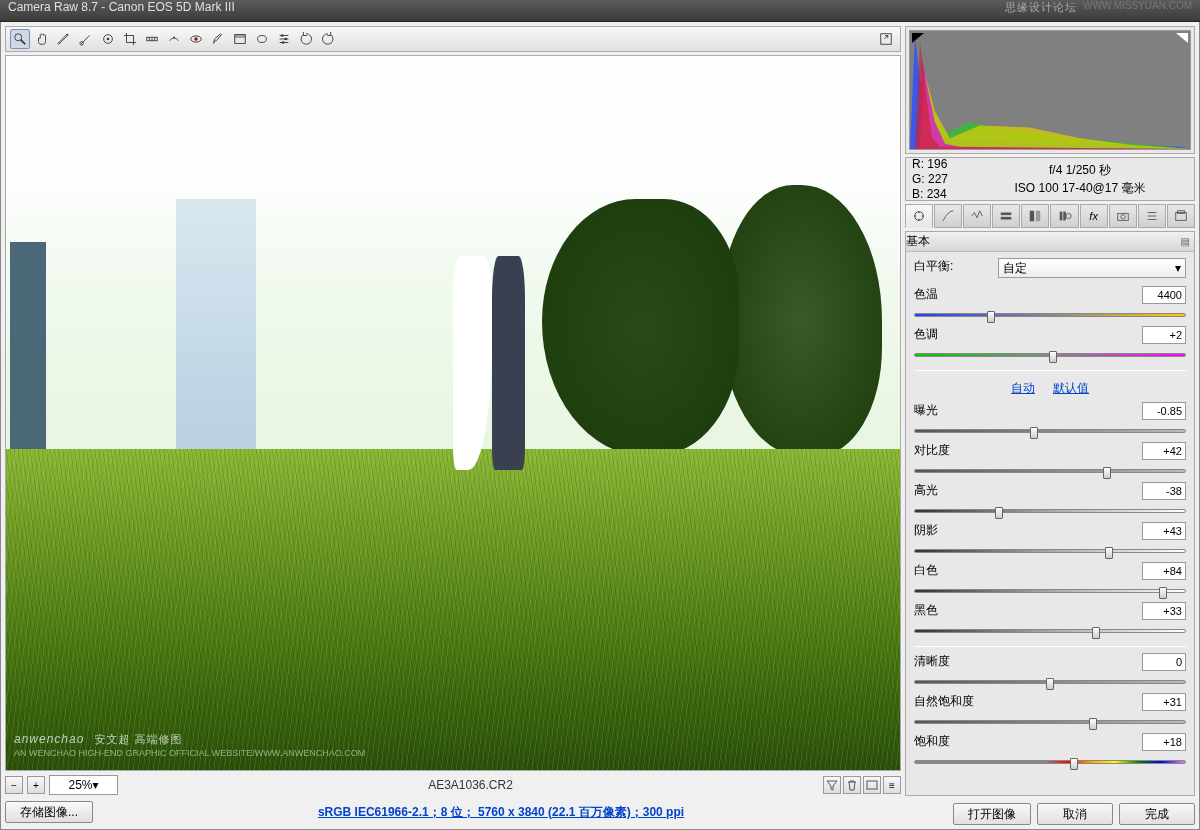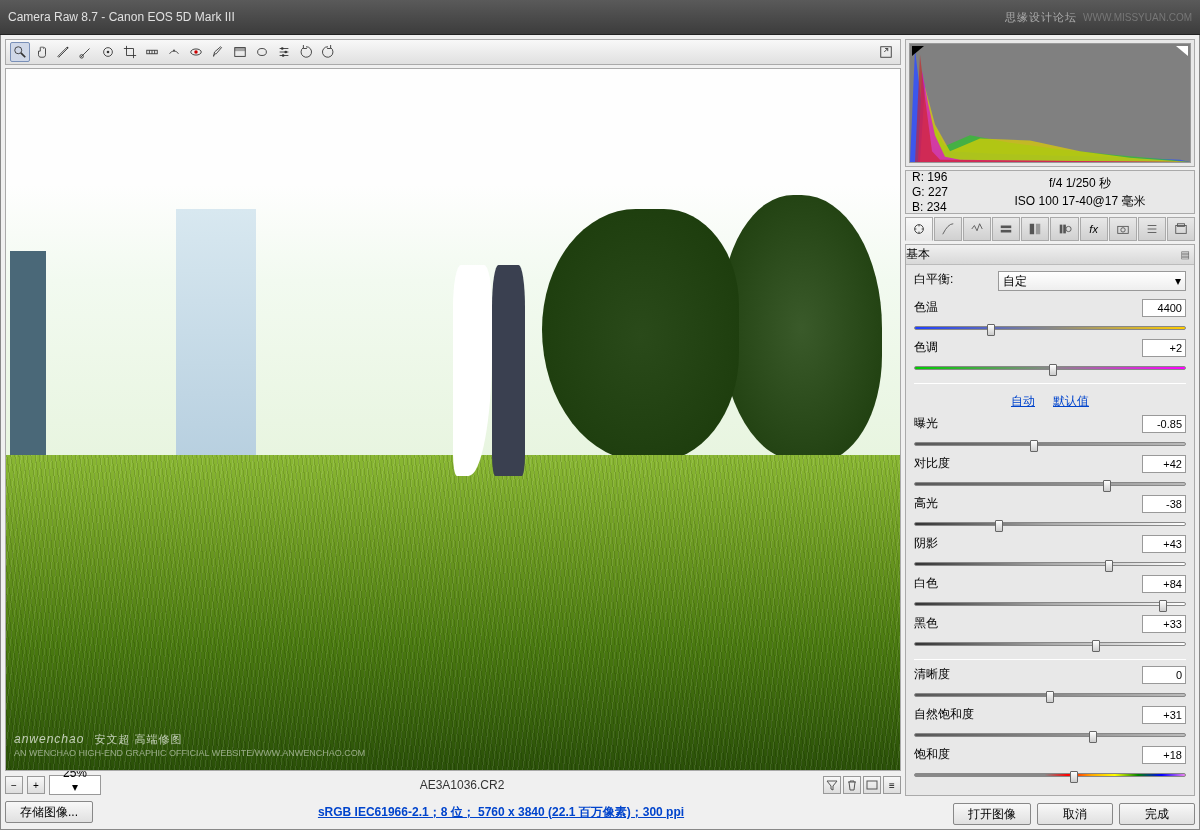--- a/index.html
+++ b/index.html
@@ -1,20 +1,20 @@
 <!DOCTYPE html>
 <html><head>
 <meta charset="utf-8">
 <style>
 * { box-sizing: border-box; margin: 0; padding: 0; font-family: "Microsoft YaHei", Arial, sans-serif; font-size: 12px; }
 body { background: #4a4a4a; width: 1200px; height: 830px; overflow: hidden; }
 
 .outer-frame { width: 100%; height: 100%; display: flex; flex-direction: column; }
 
-.titlebar { height: 22px; background: linear-gradient(#5a5a5a, #3c3c3c); color: #e0e0e0; display: flex; align-items: center; padding: 17px 8px; border-bottom: 1px solid #222; }
+.titlebar { height: 22px; background: linear-gradient(#5a5a5a, #3c3c3c); color: #e0e0e0; display: flex; padding: 0 8px; border-bottom: 1px solid #222; }
 .titlebar .flex { flex: 1; }
 .titlebar .watermark { color: #aaa; font-size: 11px; letter-spacing: 1px; }
 .titlebar .wm2 { color: #777; font-size: 10px; margin-left: 6px; }
 
 .app-body { flex: 1; background: #f0f0f0; display: flex; padding: 4px; gap: 4px; border: 1px solid #888; border-top: none; }
 
 .left-col { flex: 1; display: flex; flex-direction: column; gap: 3px; }
 .right-col { width: 290px; display: flex; flex-direction: column; gap: 3px; }
 
 .toolbar { height: 26px; background: linear-gradient(#f8f8f8,#e0e0e0); border: 1px solid #aaa; display: flex; align-items: center; padding: 0 4px; gap: 2px; }
@@ -32,21 +32,21 @@
 .tree1 { position: absolute; left: 60%; top: 20%; width: 22%; height: 36%; background: radial-gradient(#2a4a1a,#1a3a0a); border-radius: 50% 40% 45% 55%; }
 .tree2 { position: absolute; left: 80%; top: 18%; width: 18%; height: 38%; background: radial-gradient(#3a5a2a,#1a3a0a); border-radius: 45% 50% 40% 50%; }
 .couple { position: absolute; left: 50%; top: 28%; width: 8%; height: 30%; }
 .bride { position: absolute; left: 0; bottom: 0; width: 55%; height: 100%; background: #fff; border-radius: 20% 20% 60% 10%; }
 .groom { position: absolute; right: 0; bottom: 0; width: 45%; height: 100%; background: #3a4050; border-radius: 20% 20% 10% 10%; }
 .watermark-img { position: absolute; left: 8px; bottom: 12px; color: rgba(255,255,255,0.7); font-style: italic; font-size: 18px; letter-spacing: 1px; }
 .watermark-img .sub { font-size: 9px; font-style: normal; opacity: 0.7; letter-spacing: 0; display:block;}
 
 .status-row { height: 22px; display: flex; align-items: center; gap: 4px; }
 .sq-btn { width: 18px; height: 18px; border: 1px solid #999; background: linear-gradient(#f8f8f8,#ddd); display:flex; align-items:center; justify-content:center; cursor:pointer; font-size:10px; }
-.zoom-sel { width: 52px; height: 20px; border: 1px solid #999; background: #fff; padding: 0 4px; display: flex; align-items: center; justify-content: flex-end; cursor: pointer; flex-direction: column; }
+.zoom-sel { width: 69px; height: 20px; border: 1px solid #999; background: #fff; padding: 0 4px; display: flex; align-items: center; justify-content: center; cursor: pointer; }
 .filename { flex: 1; text-align: center; color: #333; }
 .status-right { display:flex; gap:2px; }
 
 .bottom-row { height: 26px; display: flex; align-items: center; gap: 8px; }
 .btn { height: 22px; padding: 0 14px; border: 1px solid #888; background: linear-gradient(#f8f8f8,#e0e0e0); cursor: pointer; border-radius: 2px; }
 .link { color: #0044cc; text-decoration: underline; cursor: pointer; }
 
 .histo-box { height: 128px; border: 1px solid #aaa; background: #e8e8e8; display:flex; flex-direction:column; }
 .histo { flex:1; background: #808080; position: relative; margin:3px; border:1px solid #999;}
 .histo-corner-l { position:absolute; left:2px; top:2px; width:12px; height:10px; background:#000; clip-path: polygon(0 0,100% 0,0 100%);}

